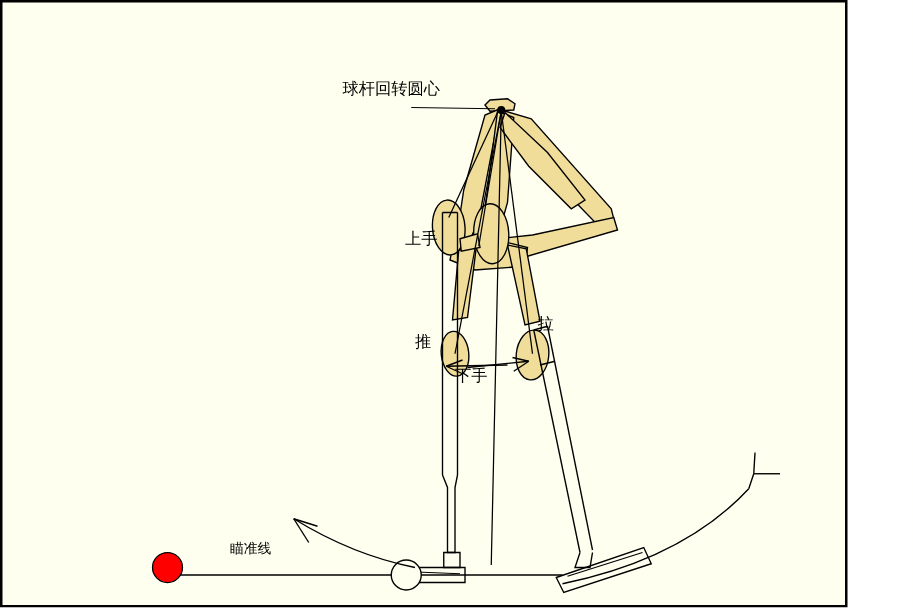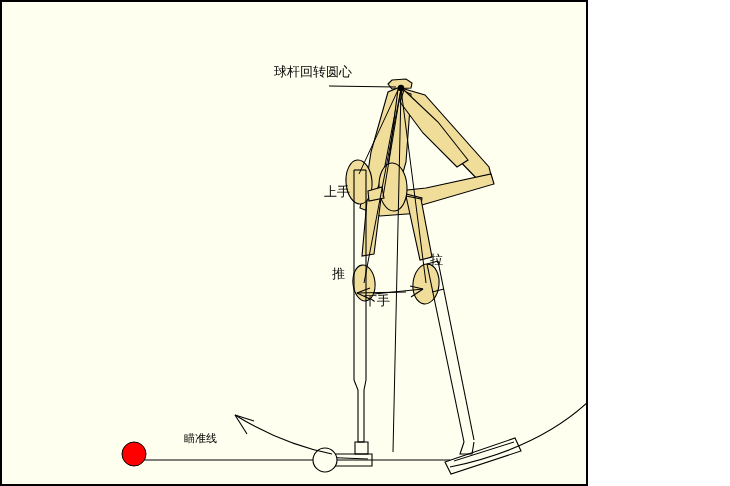--- a/index.html
+++ b/index.html
@@ -2,21 +2,21 @@
 <html><head>
 <meta charset="utf-8">
 <style>
   html, body {
     margin: 0;
     padding: 0;
     background: #ffffff;
   }
   #canvas-frame {
     position: relative;
-    width: 588px;
+    width: 678px;
     height: 486px;
     background: #fffff0;
     border: 2px solid #000000;
     box-sizing: border-box;
     overflow: hidden;
     font-family: "DejaVu Sans", "Liberation Sans", sans-serif;
     text-align: center;
   }
   #diagram-svg {
     position: absolute;

